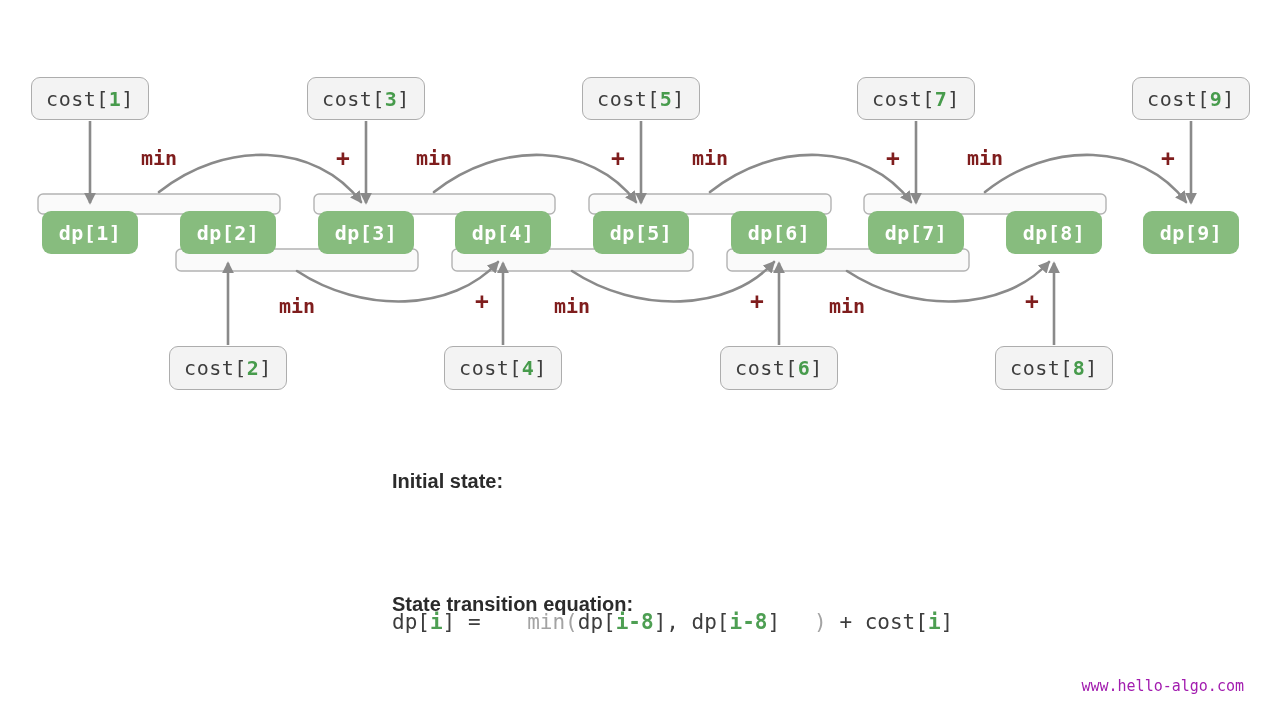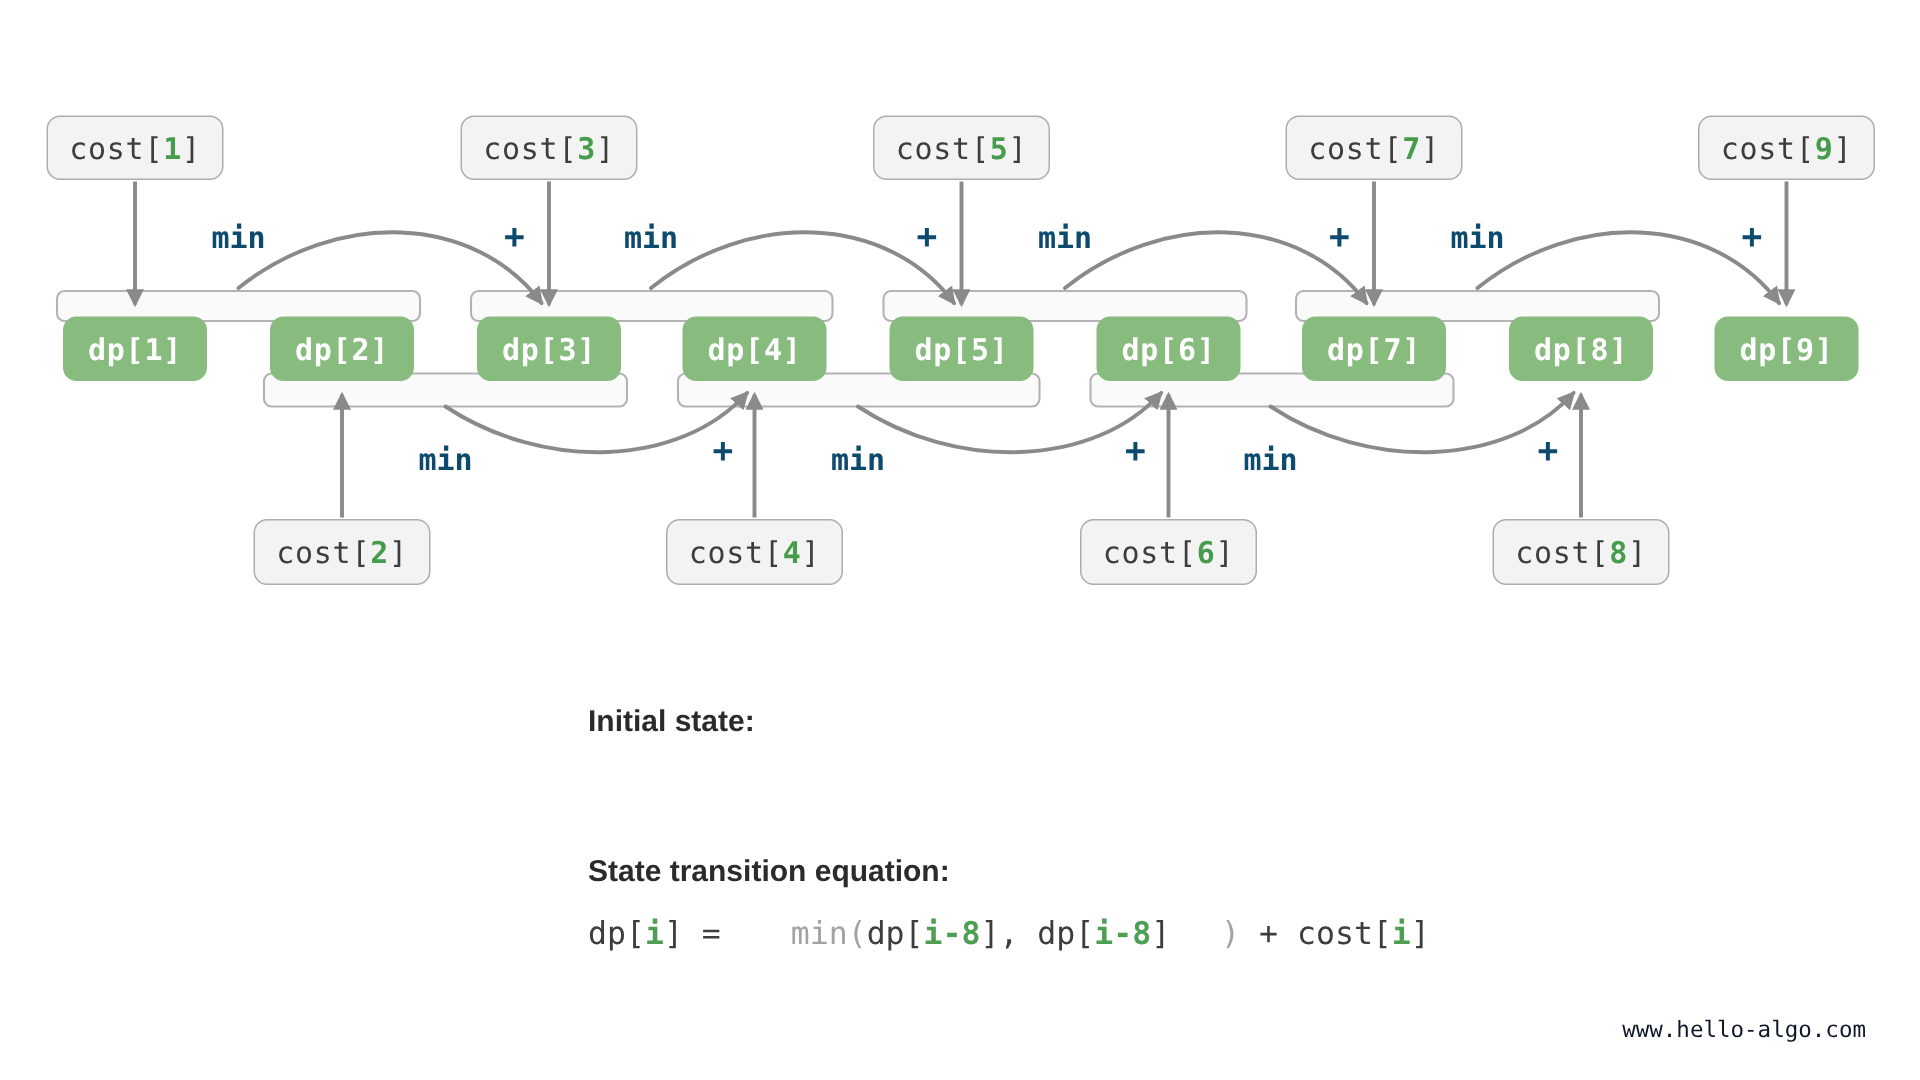--- a/index.html
+++ b/index.html
@@ -22,39 +22,39 @@
     background:#87BC7E; border-radius:9px;
     display:flex; align-items:center; justify-content:center;
     font:600 20px "DejaVu Sans Mono", monospace; color:#ffffff;
     letter-spacing:0.5px; white-space:pre;
   }
   .cost-box .grn { color:#479B4C; font-weight:700; }
 
   
   .op {
     position:absolute; transform:translate(-50%,-50%);
-    font:700 20px "DejaVu Sans Mono", monospace; color:#0c4a6e; white-space:pre;
+    font:700 20px "DejaVu Sans Mono", monospace; color:#7f1d1d; white-space:pre;
   }
   .op.plus { font-size:23px; }
 
   
   .note-title {
     position:absolute; font:700 20px "Liberation Sans", sans-serif;
     color:#2B2B2B; white-space:pre;text-align:center;
   }
   .code-line {
     position:absolute; font:500 21px "DejaVu Sans Mono", monospace;
     color:#3D3D3D; white-space:pre;
   }
   .code-line .seg-green { color:#4E9F53; font-weight:700; }
   .code-line .seg-gray  { color:#A3A3A3;margin-left:34px; }
 
   .watermark {
     position:absolute; top:677px; right:36px;
-    font:400 15px "DejaVu Sans Mono", monospace; color:#0f172a; white-space:pre;
+    font:400 15px "DejaVu Sans Mono", monospace; color:#a21caf; white-space:pre;
   }
 </style>
 </head>
 <body>
 
 <div class="canvas">
 
   <svg class="layer" width="1280" height="440" viewBox="0 0 1280 440">
     <defs>
       <marker id="ah" viewBox="0 0 10 10" refX="8.5" refY="5" markerWidth="4.6" markerHeight="4.6" orient="auto-start-reverse">
@@ -129,18 +129,18 @@
 
   <div class="op" style="left:297px;top:306px">min</div>
   <div class="op plus" style="left:482px;top:301px">+</div>
   <div class="op" style="left:572px;top:306px">min</div>
   <div class="op plus" style="left:757px;top:301px">+</div>
   <div class="op" style="left:847px;top:306px">min</div>
   <div class="op plus" style="left:1032px;top:301px">+</div>
 
   <div class="note-title" style="left:392px;top:470px">Initial state:</div>
 
-  <div class="note-title" style="left:392px;top:570px">State transition equation:</div>
+  <div class="note-title" style="left:392px;top:593px">State transition equation:</div>
   <div class="code-line" style="left:392px;top:610px"><span>dp[</span><span class="seg-green">i</span><span>] = </span><span class="seg-gray">min(</span><span>dp[</span><span class="seg-green">i-8</span><span>], dp[</span><span class="seg-green">i-8</span><span>]</span><span class="seg-gray">)</span><span> + cost[</span><span class="seg-green">i</span><span>]</span></div>
 
   <div class="watermark">www.hello-algo.com</div>
 
 </div>
 
 </body></html>

